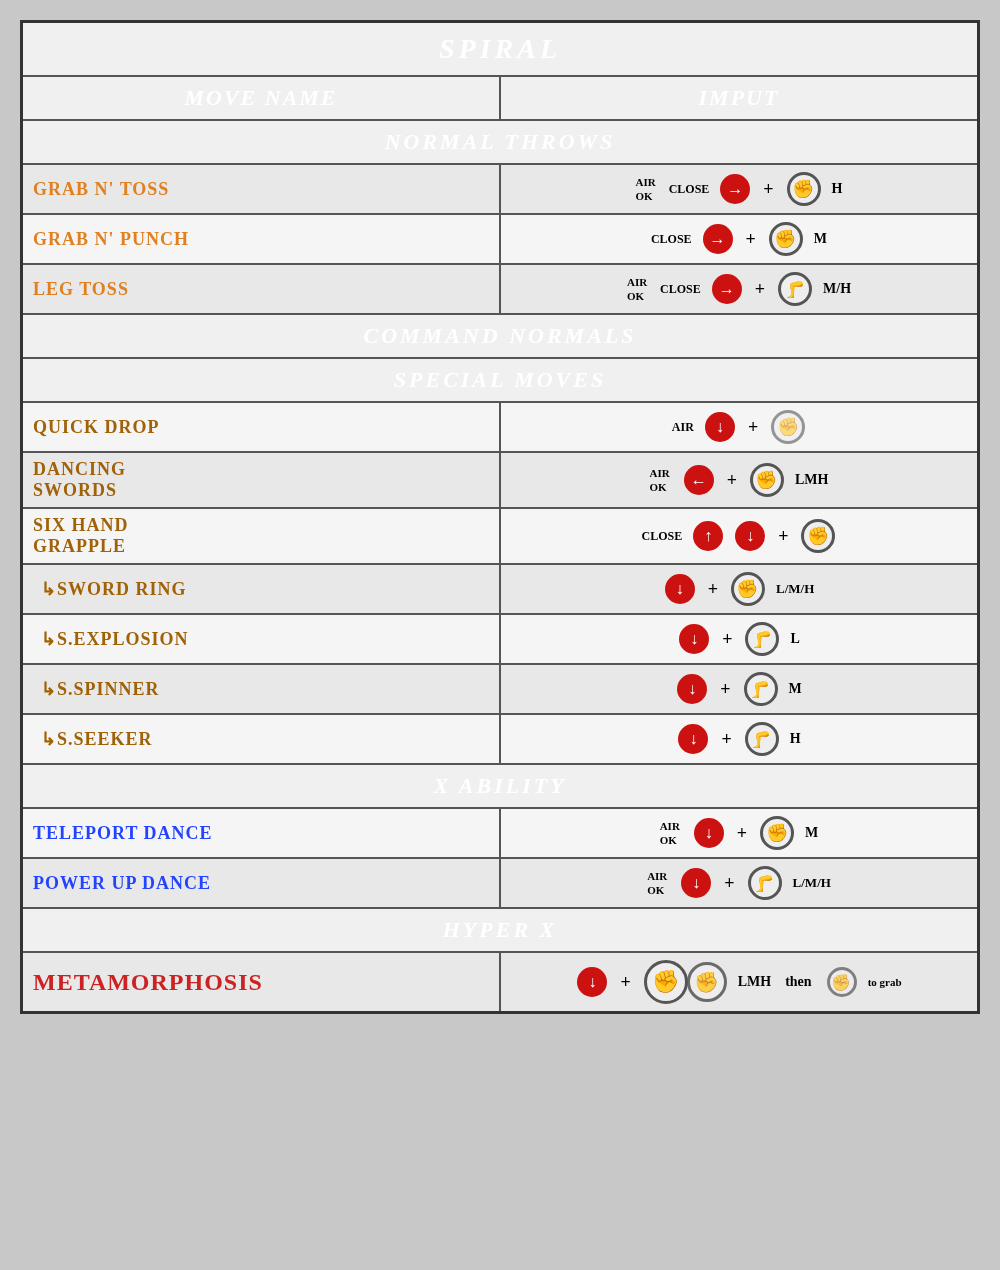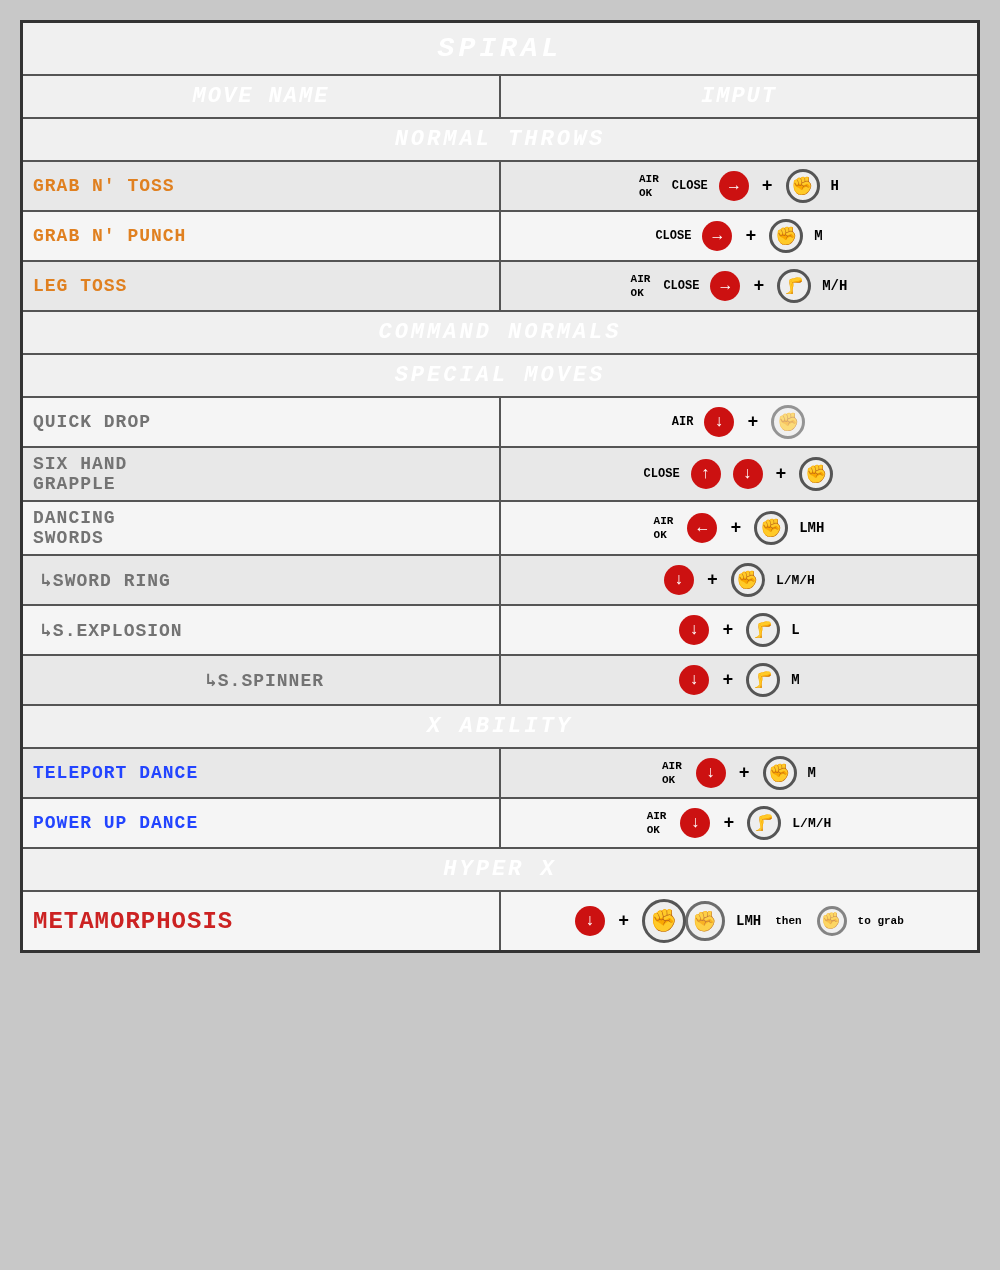--- a/index.html
+++ b/index.html
@@ -15,20 +15,21 @@
     .move-table {
       width: 960px;
       border-collapse: collapse;
       border: 3px solid #333;
       background: #f0f0f0;
     }
     .move-table td, .move-table th {
       border: 2px solid #555;
       padding: 6px 10px;
       vertical-align: middle;
+      font-family: Liberation Serif, serif;
     }
     .title-row td {
       background: #1a1a2e;
       color: white;
       text-align: center;
       font-size: 28px;
       font-weight: bold;
       font-style: italic;
       letter-spacing: 4px;
       padding: 10px;
@@ -73,21 +74,21 @@
     }
     .move-input {
       font-size: 15px;
       text-align: center;
       width: 52%;
     }
     .orange-text { color: #e08020; }
     .teal-text { color: #00cc99; }
     .blue-text { color: #2244ff; }
     .red-text { color: #cc2222; }
-    .black-text { color: #737373; }
+    .black-text { color: #a16207; }
 
     .input-cell {
       display: flex;
       align-items: center;
       justify-content: center;
       flex-wrap: wrap;
       gap: 10px;
       font-size: 13px;
       font-weight: bold;
     }
@@ -213,44 +214,44 @@
     <td class="move-input">
       <div class="input-cell">
         <span style="font-size:12px;font-weight:bold;">AIR</span>
         <div class="dir-btn">↓</div>
         <span class="plus">+</span>
         <div class="punch-icon" style="opacity:0.6;">✊</div>
       </div>
     </td>
   </tr>
   <tr>
+    <td class="move-name black-text">DANCING<br>SWORDS</td>
+    <td class="move-input">
+      <div class="input-cell">
+        <div class="air-ok">AIR<br>OK</div>
+        <div class="dir-btn">←</div>
+        <span class="plus">+</span>
+        <div class="punch-icon">✊</div>
+        <span style="font-weight:bold;font-size:14px;">LMH</span>
+      </div>
+    </td>
+  </tr>
+  <tr>
     <td class="move-name black-text">SIX HAND<br>GRAPPLE</td>
     <td class="move-input">
       <div class="input-cell">
         <span style="font-size:12px;font-weight:bold;">CLOSE</span>
         <div class="dir-btn">↑</div>
         <div class="dir-btn">↓</div>
         <span class="plus">+</span>
         <div class="punch-icon">✊</div>
       </div>
     </td>
   </tr>
   <tr>
-    <td class="move-name black-text">DANCING<br>SWORDS</td>
-    <td class="move-input">
-      <div class="input-cell">
-        <div class="air-ok">AIR<br>OK</div>
-        <div class="dir-btn">←</div>
-        <span class="plus">+</span>
-        <div class="punch-icon">✊</div>
-        <span style="font-weight:bold;font-size:14px;">LMH</span>
-      </div>
-    </td>
-  </tr>
-  <tr>
     <td class="move-name black-text" style="padding-left:18px;">↳SWORD RING</td>
     <td class="move-input">
       <div class="input-cell">
         <div class="dir-btn">↓</div>
         <span class="plus">+</span>
         <div class="punch-icon">✊</div>
         <span style="font-weight:bold;font-size:13px;">L/M/H</span>
       </div>
     </td>
   </tr>
@@ -259,27 +260,38 @@
     <td class="move-input">
       <div class="input-cell">
         <div class="dir-btn">↓</div>
         <span class="plus">+</span>
         <div class="kick-icon">🦵</div>
         <span style="font-weight:bold;font-size:14px;">L</span>
       </div>
     </td>
   </tr>
   <tr>
-    <td class="move-name black-text" style="padding-left:18px;text-align:center;">↳S.SPINNER</td>
+    <td class="move-name black-text" style="padding-left:18px;">↳S.SPINNER</td>
     <td class="move-input">
       <div class="input-cell">
         <div class="dir-btn">↓</div>
         <span class="plus">+</span>
         <div class="kick-icon">🦵</div>
         <span style="font-weight:bold;font-size:14px;">M</span>
+      </div>
+    </td>
+  </tr>
+  <tr>
+    <td class="move-name black-text" style="padding-left:18px;">↳S.SEEKER</td>
+    <td class="move-input">
+      <div class="input-cell">
+        <div class="dir-btn">↓</div>
+        <span class="plus">+</span>
+        <div class="kick-icon">🦵</div>
+        <span style="font-weight:bold;font-size:14px;">H</span>
       </div>
     </td>
   </tr>
 
   <tr class="category-row">
     <td colspan="2" class="x-ability">X ABILITY</td>
   </tr>
   <tr>
     <td class="move-name blue-text">TELEPORT DANCE</td>
     <td class="move-input">
@@ -310,20 +322,20 @@
   </tr>
   <tr>
     <td class="move-name red-text" style="font-size:24px;">METAMORPHOSIS</td>
     <td class="move-input">
       <div class="input-cell">
         <div class="dir-btn">↓</div>
         <span class="plus">+</span>
         <div class="punch-icon" style="width:44px;height:44px;font-size:22px;">✊</div>
         <div class="punch-icon" style="width:40px;height:40px;font-size:20px;margin-left:-12px;opacity:0.85;">✊</div>
         <span style="font-weight:bold;font-size:14px;">LMH</span>
-        <span style="font-size:11px;font-weight:bold;margin:0 4px;">then</span>
+        <span style="font-size:14px;font-weight:bold;margin:0 4px;">then</span>
         <div class="punch-icon" style="width:30px;height:30px;font-size:16px;opacity:0.7;">✊</div>
         <div style="font-size:11px;font-weight:bold;">to grab</div>
       </div>
     </td>
   </tr>
 </tbody>
   </table>
 
 </body></html>

